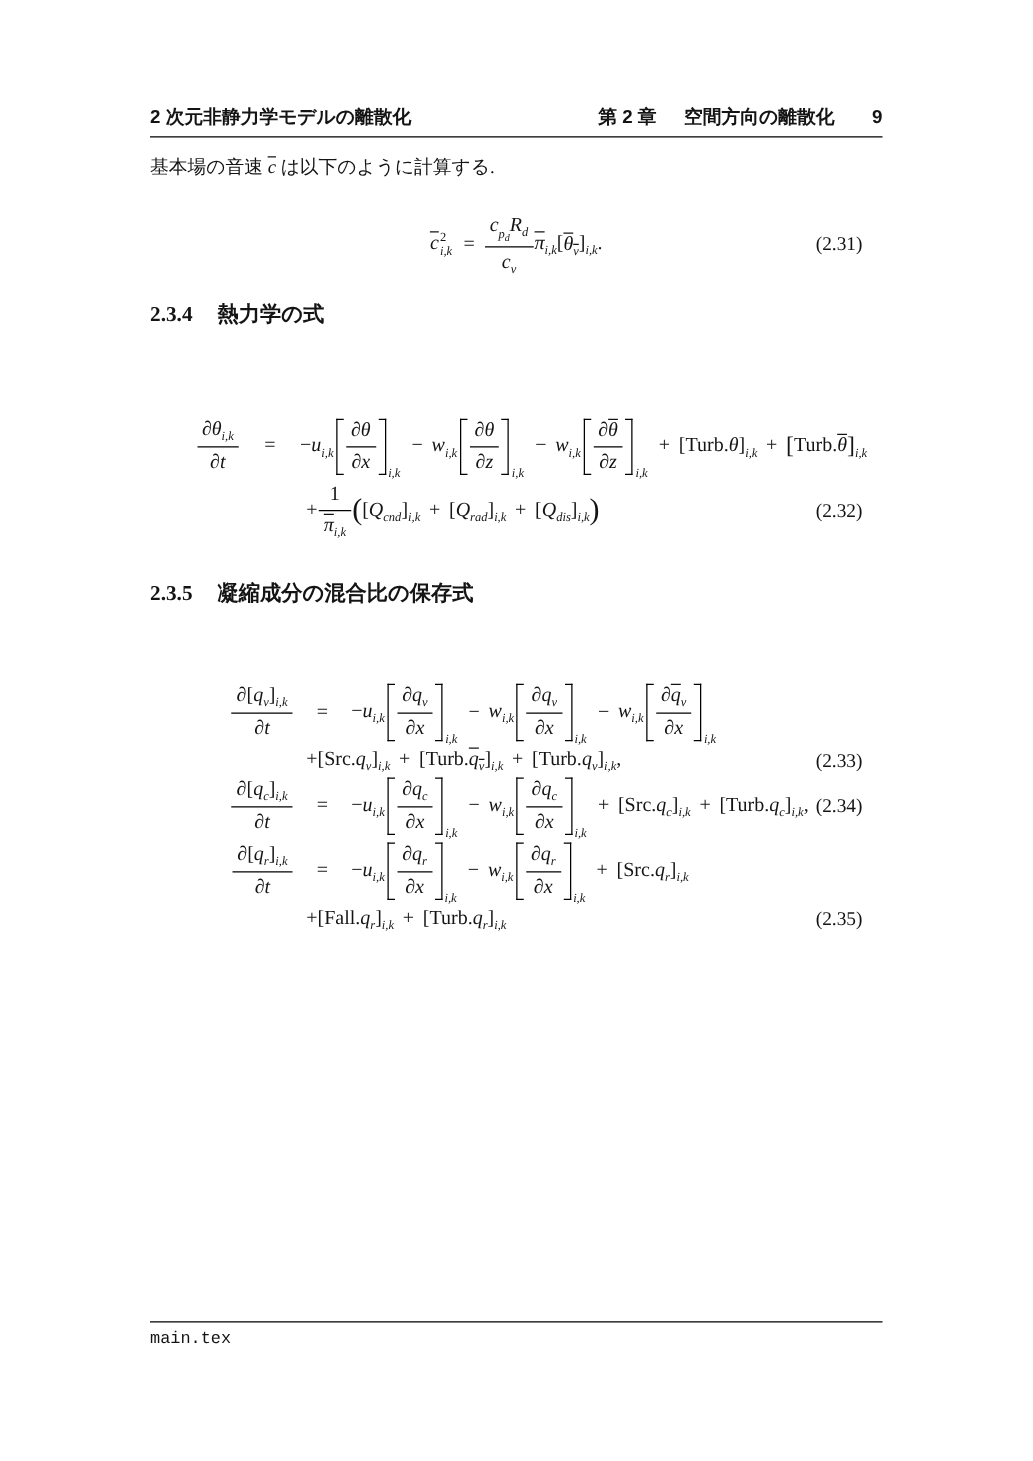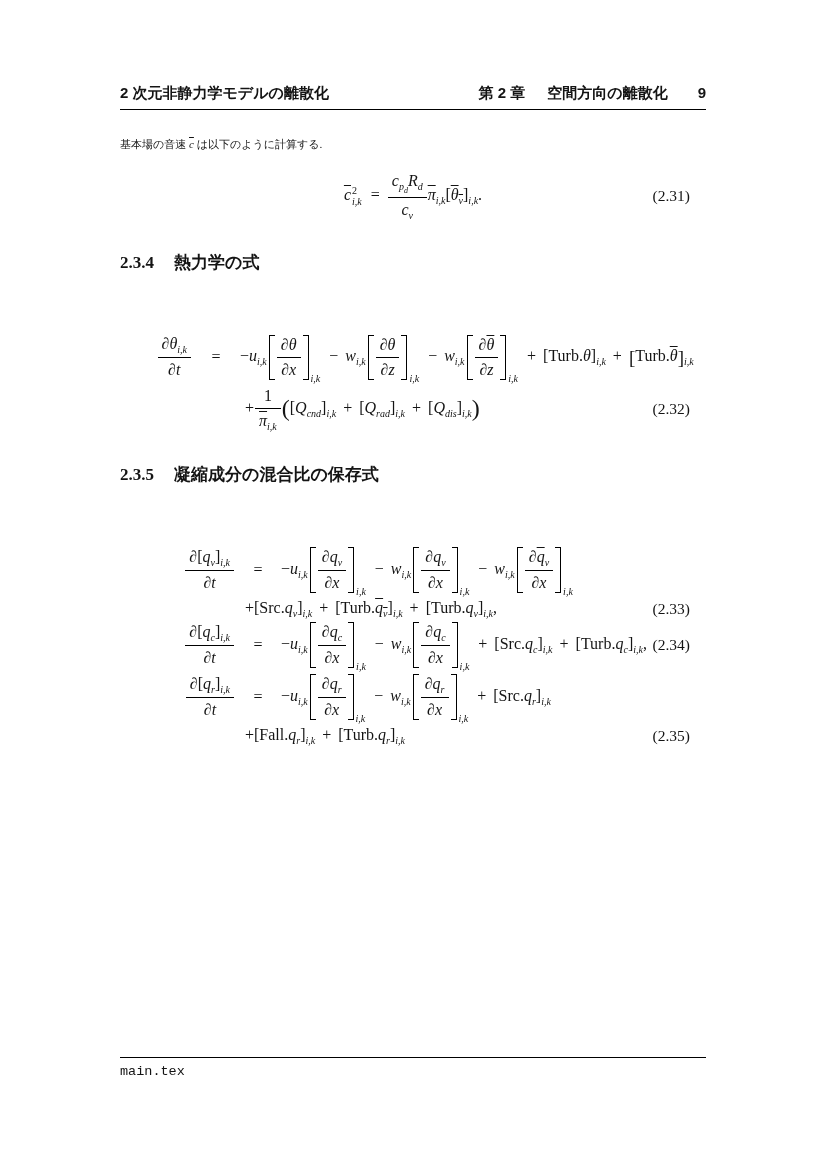--- a/index.html
+++ b/index.html
@@ -17,25 +17,25 @@
   .header .chapter { margin-right:22px; }
   .header .sect { margin-right:30px; }
   .rule { left:120px; width:586px; border-top:1.4px solid #000; height:0; }
   .rule-top { top:109px; }
   .rule-bottom { top:1057px; }
   .footer { top:1064px; left:120px; right:120px; display:flex; align-items:baseline; }
   .footer .f-left { font-family:"Liberation Mono","DejaVu Sans Mono",monospace; font-size:13.5px; }
   .footer .f-right { margin-left:auto; font-size:14.5px; }
 
   
-  .intro { top:137px; left:120px; font-size:11px; }
+  .intro { top:124px; left:120px; font-size:15px; }
   .sechead { left:120px; display:flex; align-items:baseline; font-weight:bold; }
   .sechead .sec-num { font-size:17px; margin-right:20px; }
   .sechead .sec-title { font-size:17px; font-family:"Liberation Sans","DejaVu Sans",sans-serif; }
-  .sec234 { top:251px; }
+  .sec234 { top:240px; }
   .sec235 { top:463px; }
 
   
   .eqline { position:absolute; left:120px; right:120px; display:flex; align-items:center;
     font-size:16px; line-height:1.25; }
   .eqcenter { justify-content:center; }
   .lhsA { width:72px; display:flex; justify-content:flex-end; }
   .relA { width:48px; text-align:center; }
   .lhsB { width:115px; display:flex; justify-content:flex-end; }
   .relB { width:46px; text-align:center; }

